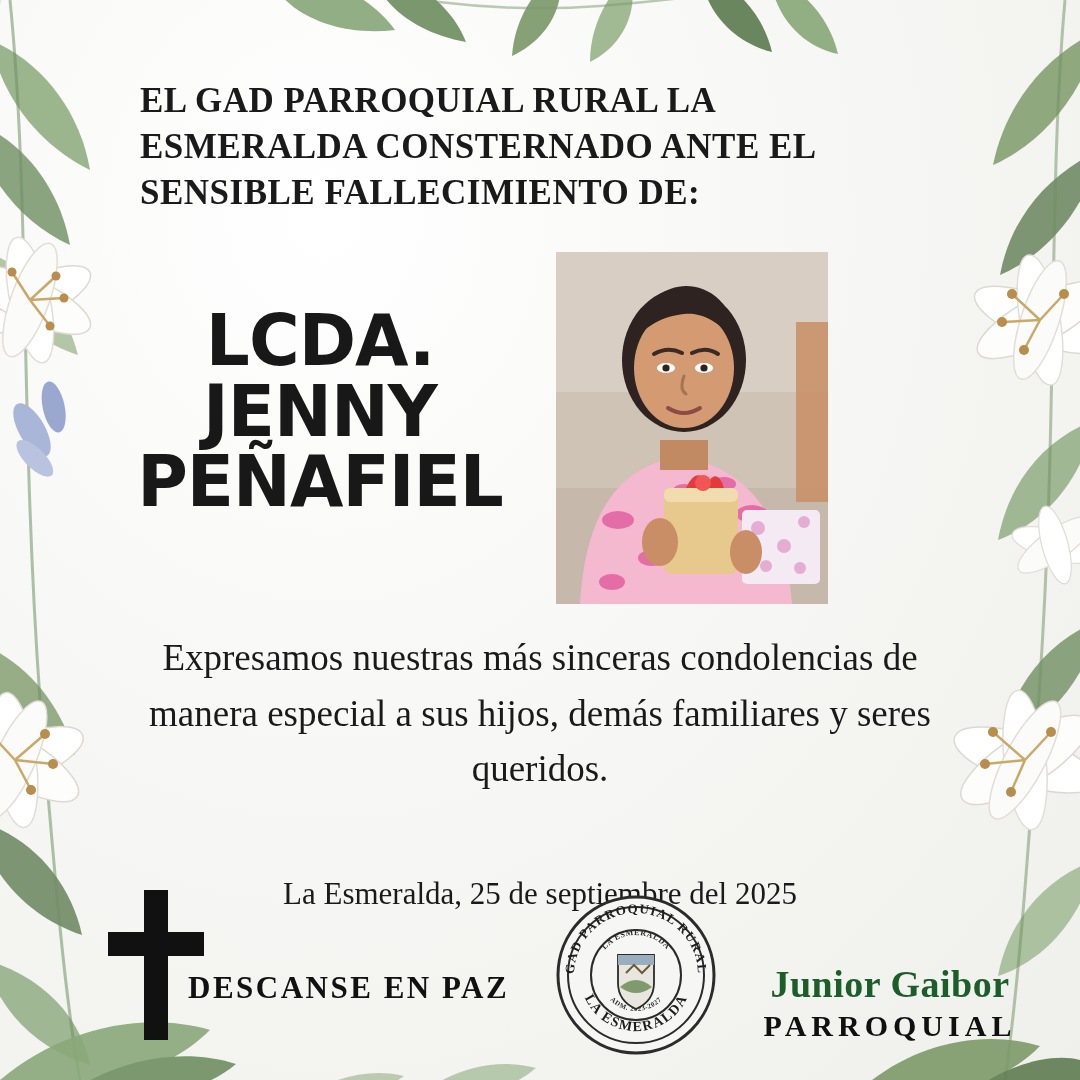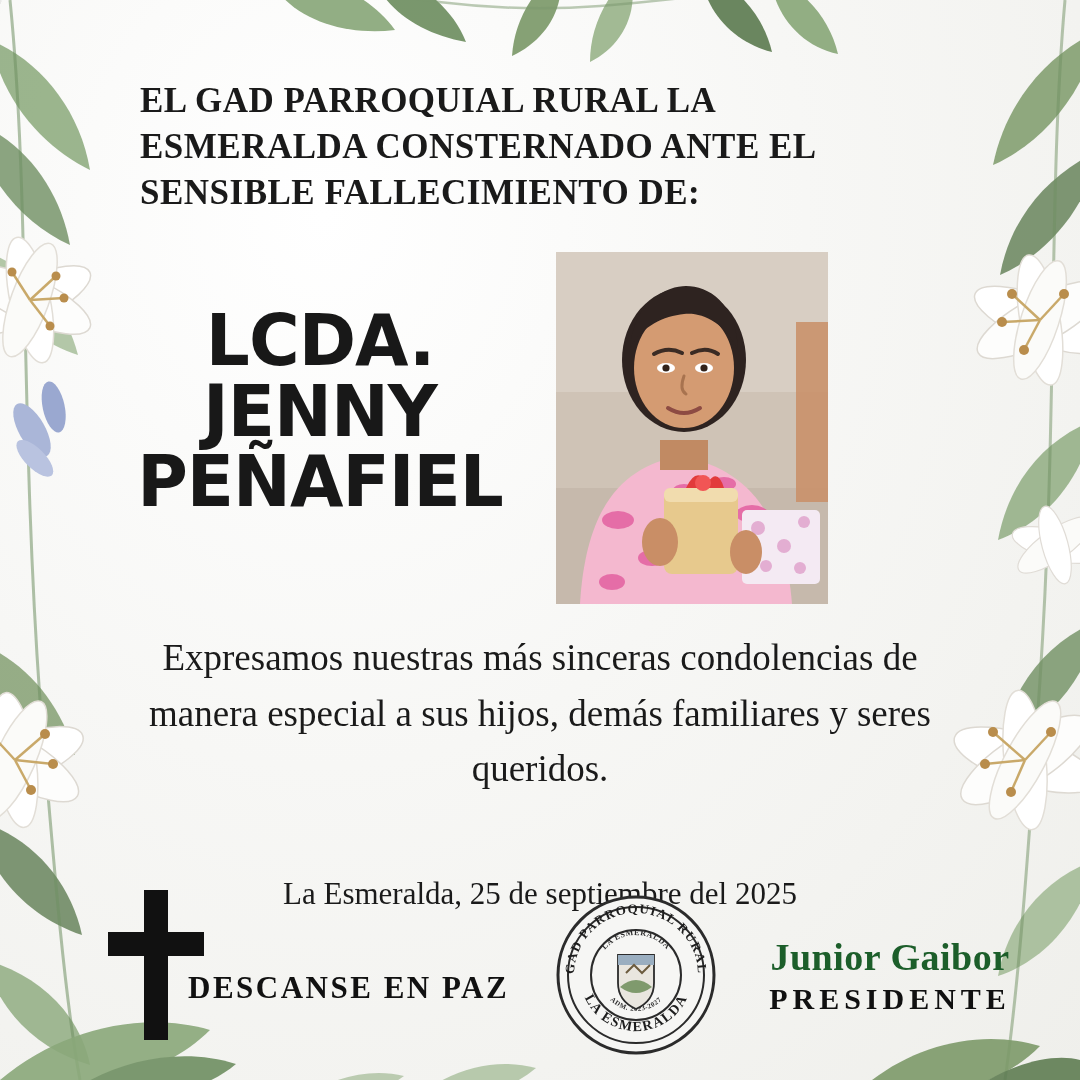--- a/index.html
+++ b/index.html
@@ -161,20 +161,21 @@
     text-align: center;
     z-index: 6;
   }
   #sig-name {
     font-family: "Liberation Serif", serif;
     font-weight: bold;
     font-size: 38px;
     color: #1c5e2a;
     letter-spacing: 0.5px;
     line-height: 1.05;
+    margin-top: 27px;
   }
   #sig-role {
     font-family: "Liberation Serif", serif;
     font-weight: bold;
     font-size: 30px;
     color: #101010;
     letter-spacing: 5px;
     margin-top: 4px;
   }
 </style>
@@ -420,16 +421,16 @@
 
       <path d="M62,60 h36 v28 q0,18 -18,26 q-18,-8 -18,-26 z" fill="#e9e6df" stroke="#2b2b2b" stroke-width="1.8"></path>
       <path d="M62,60 h36 v10 h-36 z" fill="#9aaec0"></path>
       <path d="M64,92 q16,-14 32,0 q-16,12 -32,0 z" fill="#7f9a6d"></path>
       <path d="M70,78 l8,-8 l8,8 l8,-8" stroke="#6b5b3e" stroke-width="2" fill="none"></path>
     </svg>
   </div>
 
   <div id="signature">
     <div id="sig-name">Junior  Gaibor</div>
-    <div id="sig-role">PRESIDENTE</div>
+    <div id="sig-role">PARROQUIAL</div>
   </div>
 
 </div>
 
 </body></html>

